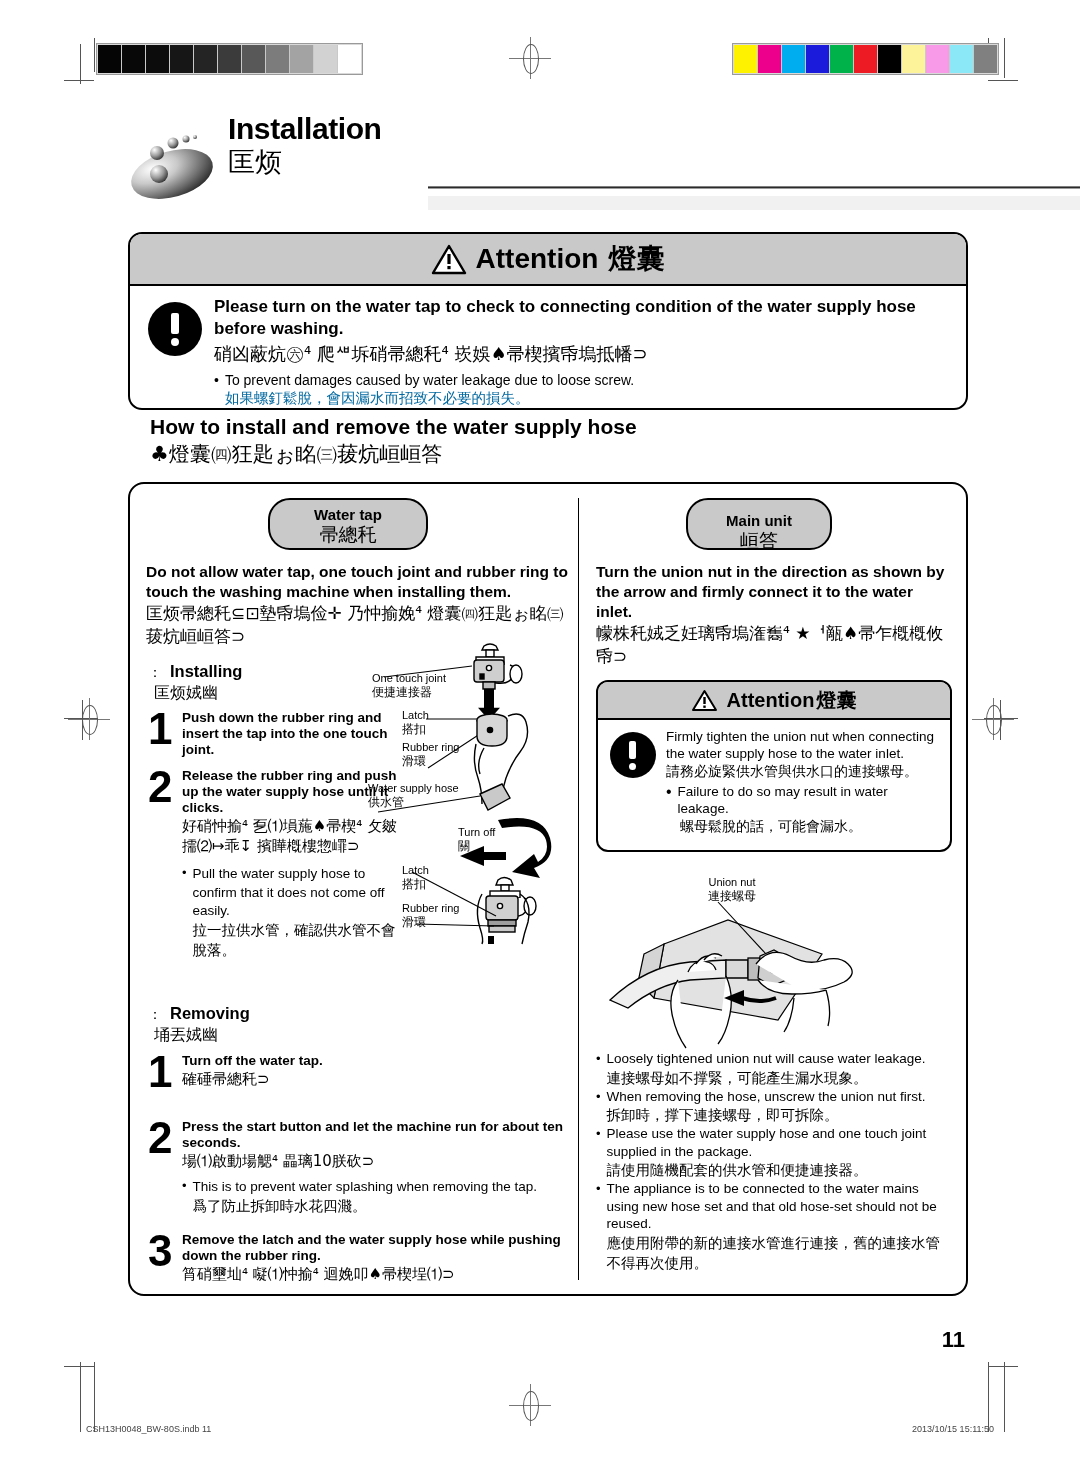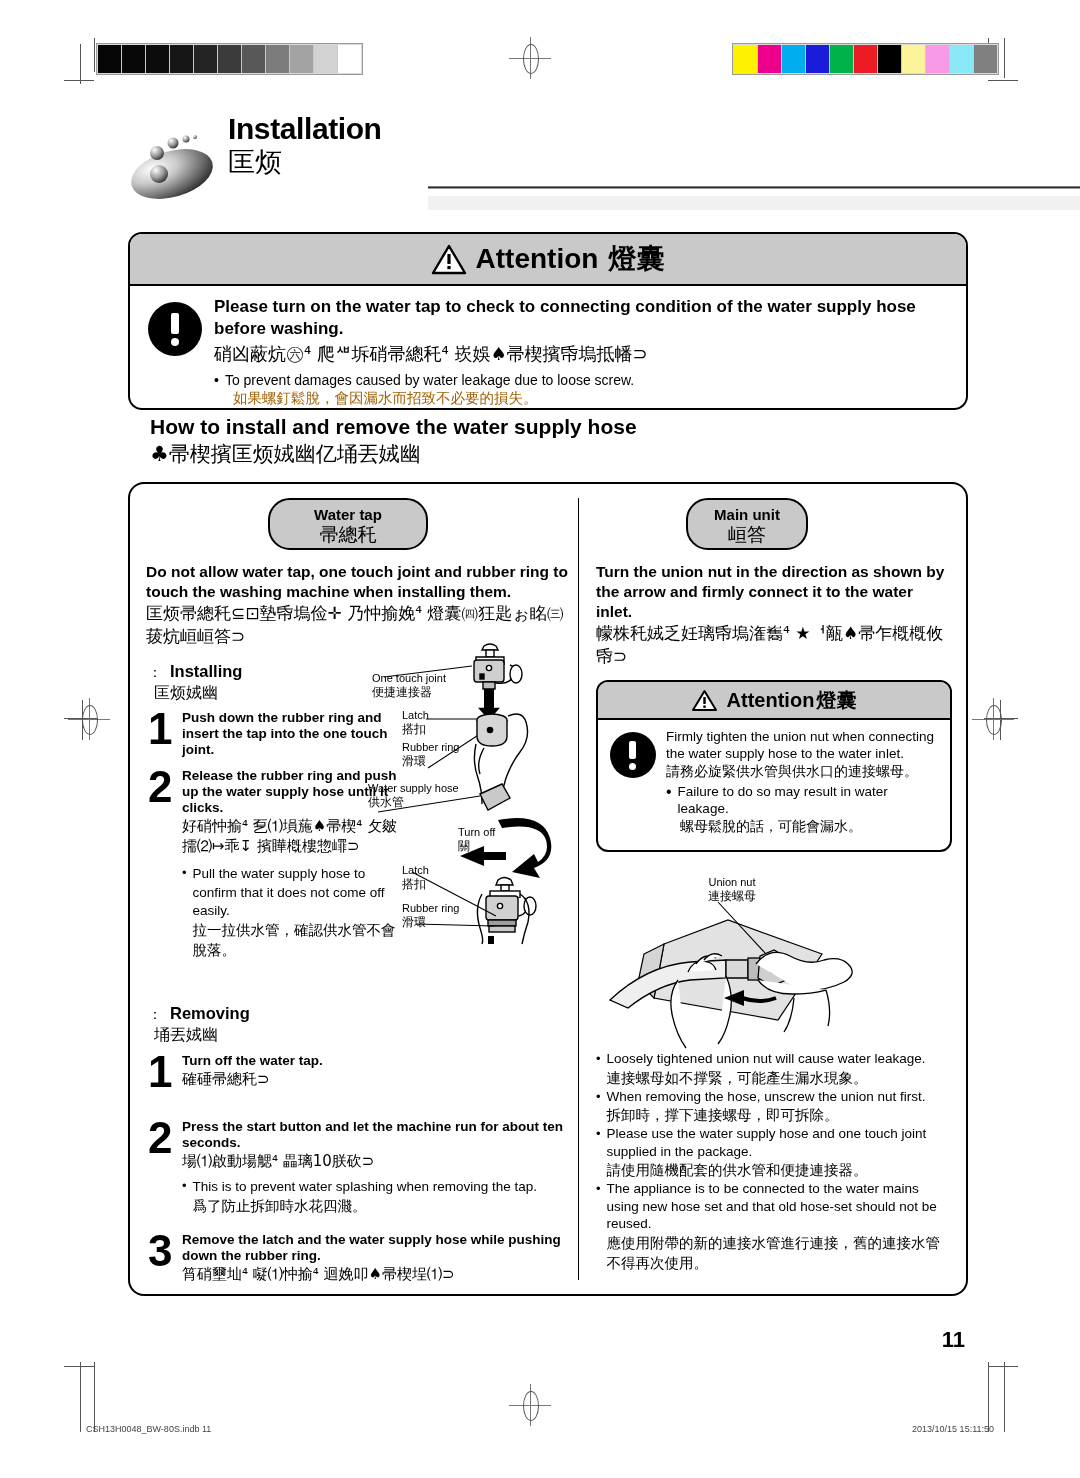--- a/index.html
+++ b/index.html
@@ -51,21 +51,21 @@
 
   #att-top{left:128px;top:232px;width:836px;height:174px;}
   #att-top .att-hd{height:50px;font-size:28px;}
   #att-top .att-bd{padding:10px 14px 8px 12px;}
   #att-top .excl{width:54px;height:54px;margin:6px 12px 0 6px;}
   #att-top .excl::before{left:23px;top:11px;width:8px;height:21px;}
   #att-top .excl::after{left:23px;top:36px;width:8px;height:8px;}
   #att-top .en{font-size:17px;font-weight:bold;line-height:22px;}
   #att-top .cn{font-size:18px;line-height:24px;margin-top:2px;font-family:"DejaVu Sans",sans-serif;}
   #att-top .bl{font-size:14px;line-height:18px;margin-top:5px;}
-  #att-top .bl .cn2{font-size:14.5px;margin-left:19px;color:#a16207;font-family:"DejaVu Sans",sans-serif;}
+  #att-top .bl .cn2{font-size:14.5px;margin-left:11px;color:#0369a1;font-family:"DejaVu Sans",sans-serif;}
 
   
   .sect{position:absolute;left:150px;top:414px;width:800px;}
   .sect .en{font-size:21px;font-weight:bold;line-height:26px;}
   .sect .cn{font-size:21px;line-height:28px;font-family:"DejaVu Sans",sans-serif;}
 
   
   .panel{position:absolute;left:128px;top:482px;width:836px;height:810px;
     border:2px solid #000;border-radius:16px;background:#fff;}
   .panel .vdiv{position:absolute;left:448px;top:14px;width:1px;height:782px;background:#000;}
@@ -265,21 +265,21 @@
             <span>To prevent damages caused by water leakage due to loose screw.</span>
           </div>
           <div class="cn2">如果螺釘鬆脫，會因漏水而招致不必要的損失。</div>
         </div>
       </div>
     </div>
   </div>
 
   <div class="sect">
     <div class="en">How to install and remove the water supply hose</div>
-    <div class="cn">♣帚楔擯匡烦娀幽亿埇丟娀幽</div>
+    <div class="cn">♣燈囊㈣狂匙ぉ眳㈢菝炕峘峘答</div>
   </div>
 
   <div class="panel">
     <div class="vdiv"></div>
 
     <div class="colL">
 
       <div class="pill" style="left:128px;top:14px;width:160px;height:52px;padding-top:5px;">
         <div class="en">Water tap</div>
         <div class="cn">帚總秅</div>
@@ -450,21 +450,21 @@
       </div>
       <div class="fig-lab" style="left:262px;top:418px;">
         <div>Rubber ring</div>
         <div class="cn">滑環</div>
       </div>
 
     </div>
 
     <div class="colR">
 
-      <div class="pill" style="left:104px;top:14px;width:122px;height:52px;padding-top:5px;">
+      <div class="pill" style="left:104px;top:14px;width:146px;height:52px;padding-top:11px;">
         <div class="en">Main unit</div>
         <div class="cn">峘答</div>
       </div>
 
       <div style="position:absolute;left:14px;top:78px;width:352px;">
         <div class="lead-en">Turn the union nut in the direction as shown by the arrow and firmly connect it to the water inlet.</div>
         <div class="lead-cn">幪株秅娀乏妊璃帋塢潅雟⁴ ★ᅥ甋♠帚乍槪槪攸帋⊃</div>
       </div>
 
       <div class="att" id="att-right">

